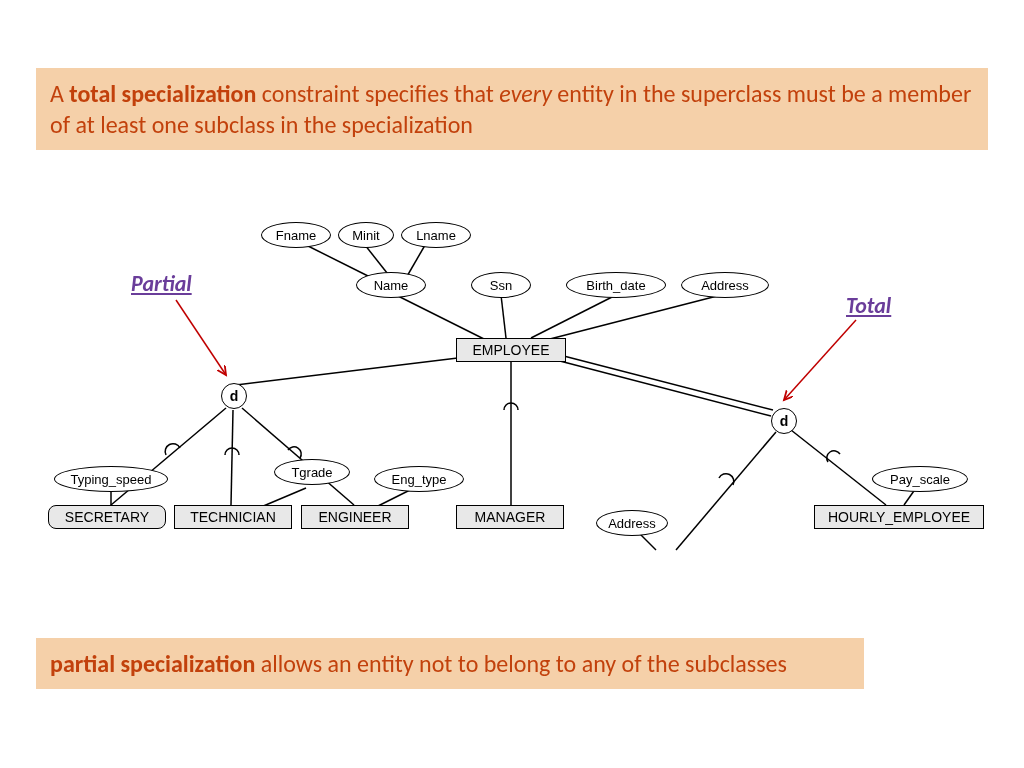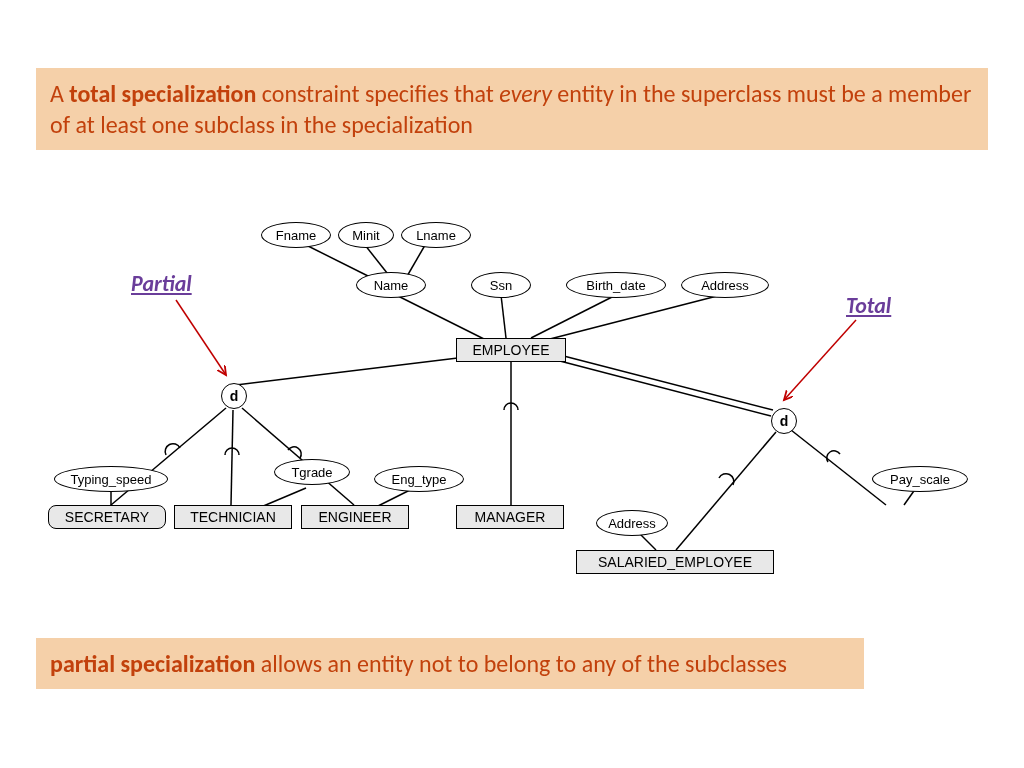--- a/index.html
+++ b/index.html
@@ -194,22 +194,22 @@
     </div>
   <div class="rect" style="left:138px; top:295px; width:118px; height:24px;">
       <span>TECHNICIAN</span>
     </div>
   <div class="rect" style="left:265px; top:295px; width:108px; height:24px;">
       <span>ENGINEER</span>
     </div>
   <div class="rect" style="left:420px; top:295px; width:108px; height:24px;">
       <span>MANAGER</span>
     </div>
-  <div class="rect" style="left:540px; top:340px; width:198px; height:24px;">
-      <span>SALARIED_EMPLOYEE</span>
+  <div class="rect" style="left:778px; top:295px; width:170px; height:24px;">
+      <span>HOURLY_EMPLOYEE</span>
     </div>
 
   <div class="label" style="left:95px; top:60px;"><span>Partial</span></div>
   <div class="label" style="left:810px; top:82px;"><span>Total</span></div>
 </div>
 
 <div class="text-box bottom">
   <b>partial specialization</b><span> allows an entity not to belong to any of the subclasses</span>
 </div>
 

